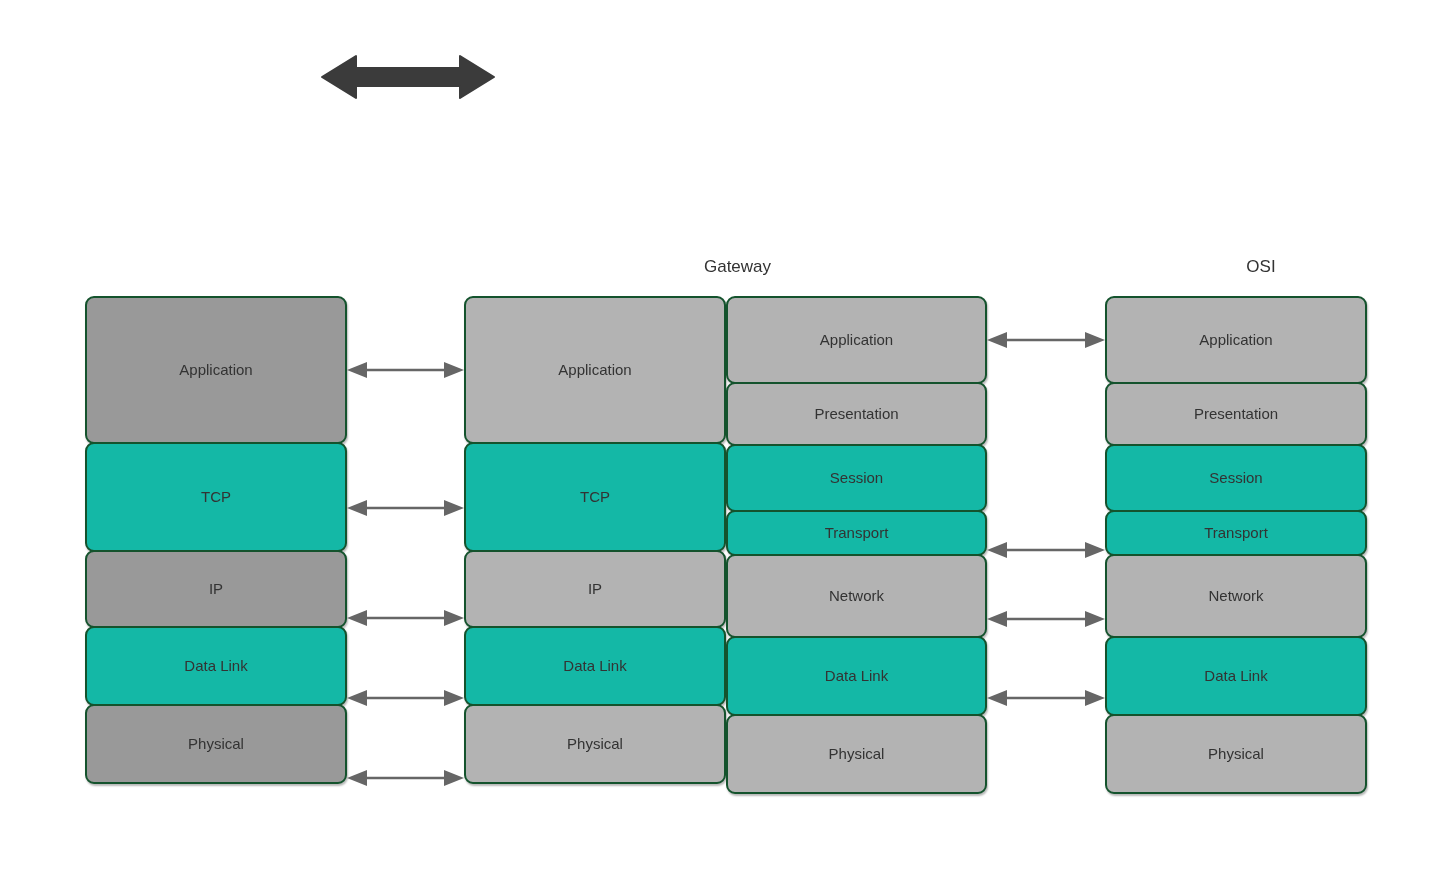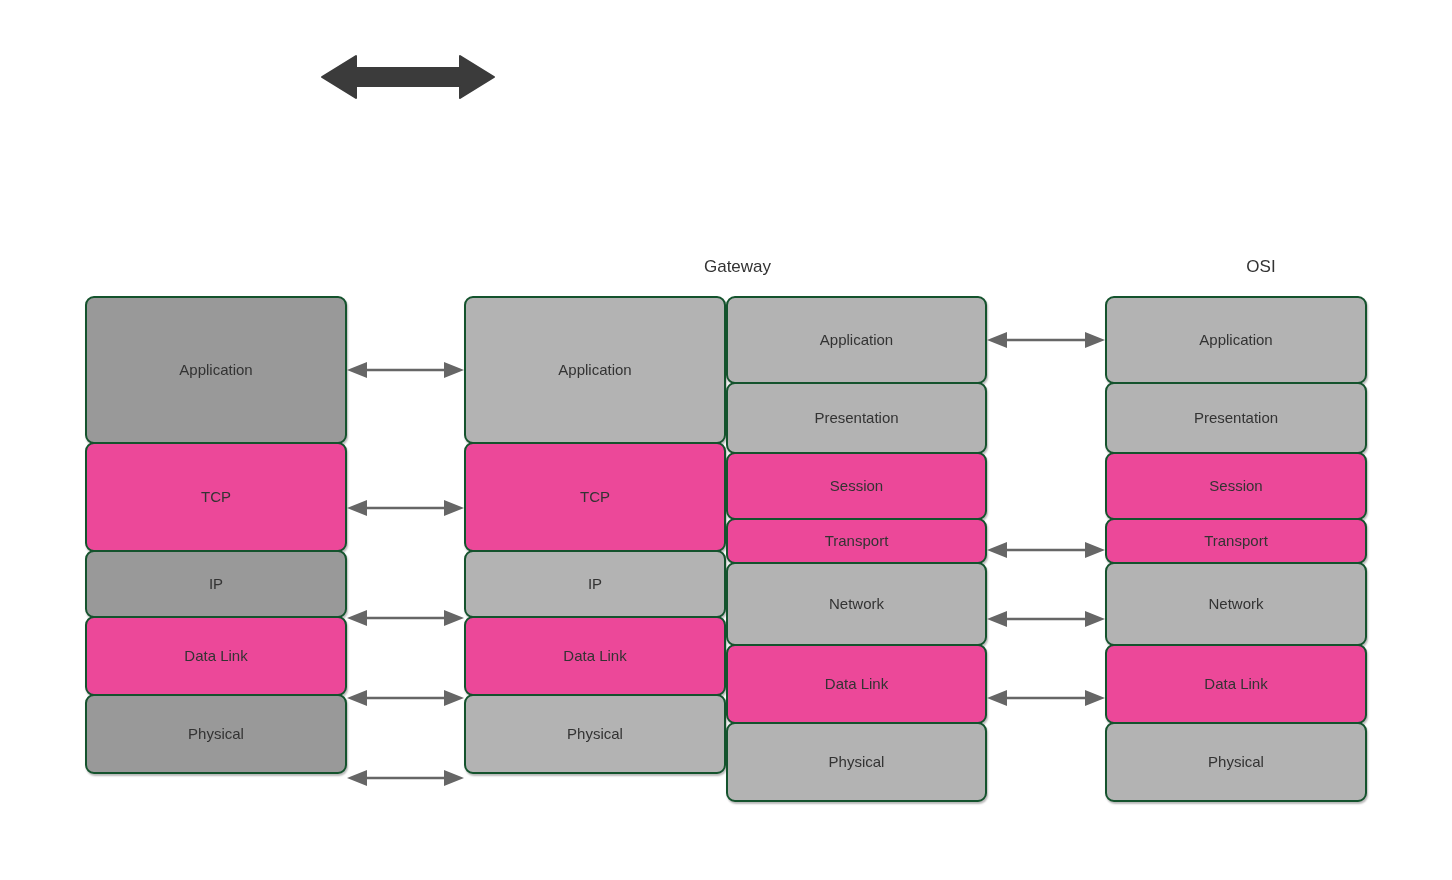--- a/index.html
+++ b/index.html
@@ -61,33 +61,33 @@
     text-align: center;
     background: #ffffff;
     box-shadow: 1px 2px 2px rgba(0, 0, 0, 0.28);
     position: relative;
     margin-top: -2px;
   }
   .layer:first-child { margin-top: 0; }
 
   .layer.shade-dark  { background: #999999; }
   .layer.shade-light { background: #b3b3b3; }
-  .layer.shade-white { background: #ec4899; }
+  .layer.shade-white { background: #14b8a6; }
 
   
   .h-app-tcpip   { height: 148px; }
   .h-tcp         { height: 110px; }
-  .h-ip          { height: 68px;  }
+  .h-ip          { height: 78px;  }
   .h-dl          { height: 80px;  }
   .h-phys        { height: 80px;  }
 
   .h-gw-app      { height: 148px; }
   .h-gw-tcp      { height: 110px; }
   .h-row-app     { height: 88px;  }
-  .h-row-pres    { height: 72px;  }
+  .h-row-pres    { height: 64px;  }
   .h-row-sess    { height: 68px;  }
   .h-row-trans   { height: 46px;  }
   .h-row-net     { height: 84px;  }
   .h-row-dl      { height: 80px;  }
   .h-row-phys    { height: 80px;  }
 
   
   .connector {
     position: absolute;
     height: 22px;

